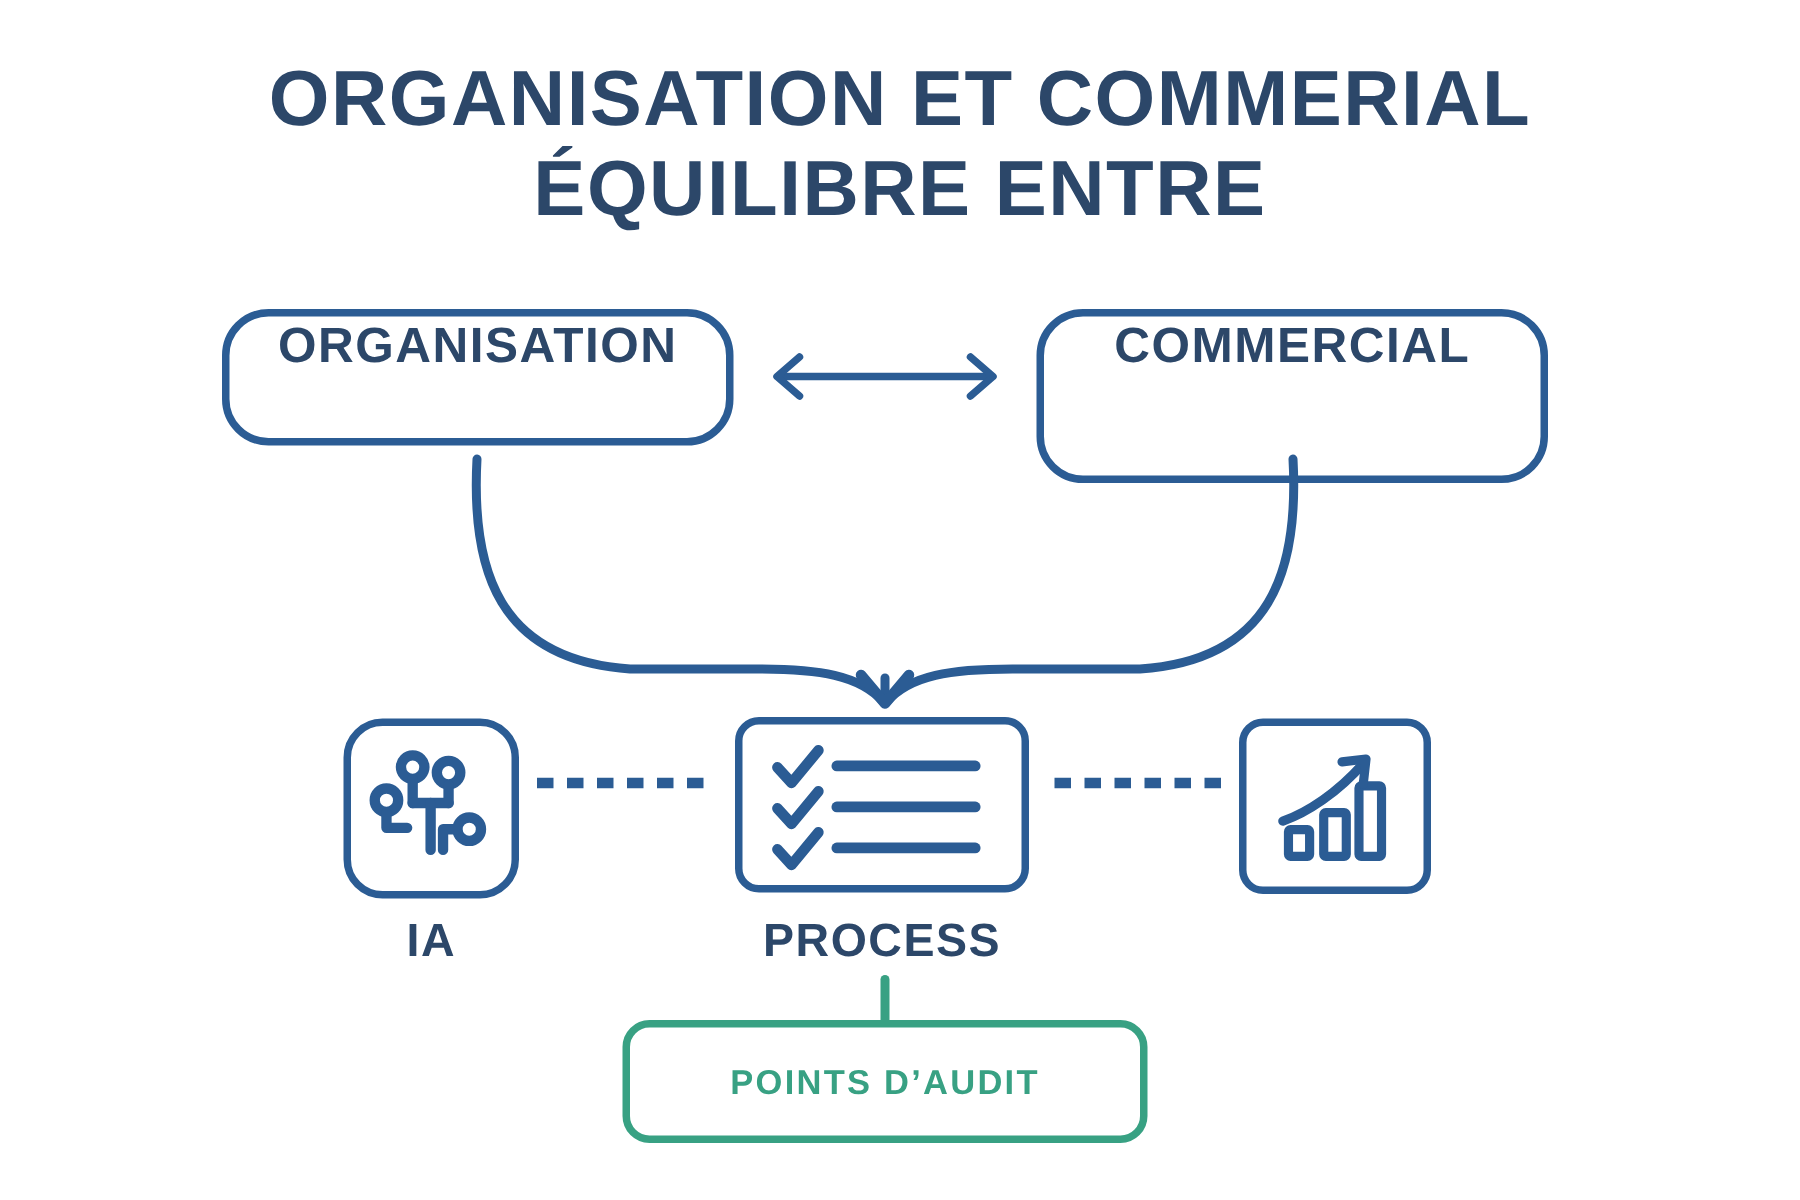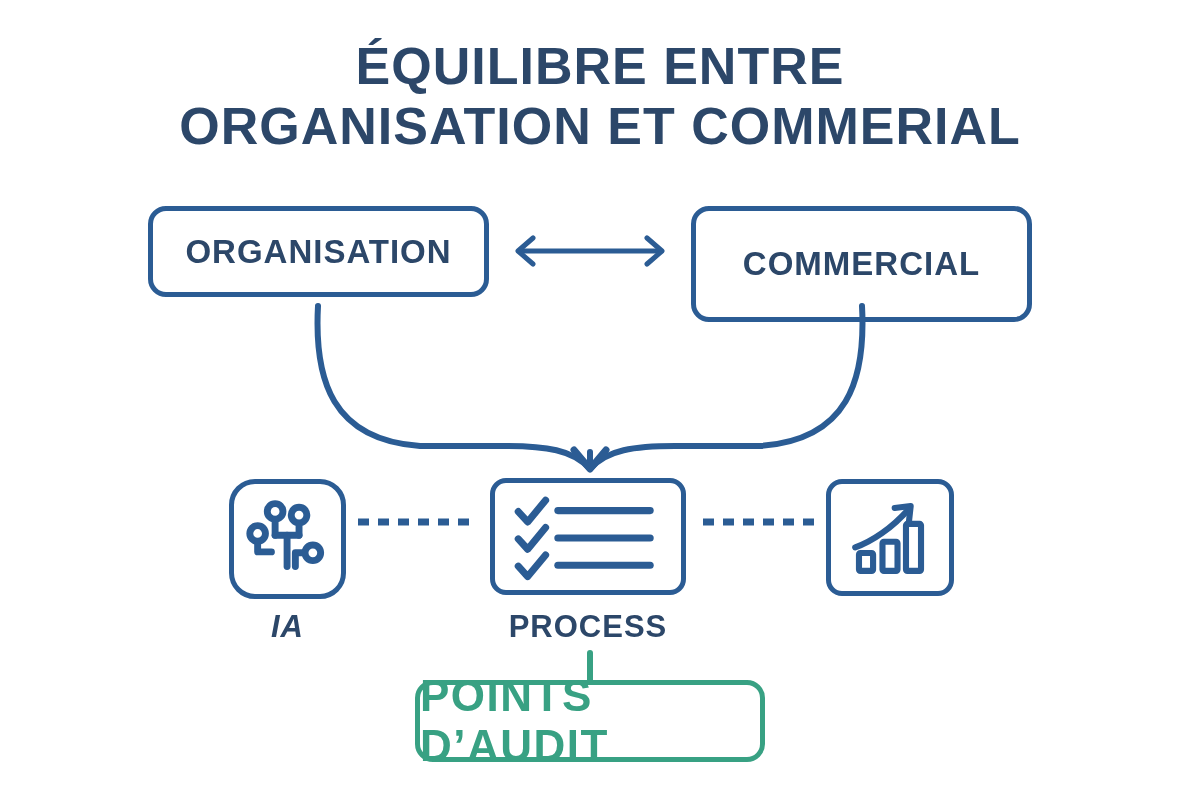--- a/index.html
+++ b/index.html
@@ -20,24 +20,23 @@
     text-align: center;
     color: #2C4769;
     font-weight: 800;
     font-size: 52px;
     line-height: 60px;
     letter-spacing: 1px;
   }
   .node-box {
     position: absolute;
     border: 5px solid #2B5C94;
-    border-radius: 18px;
+    border-radius: 31px;
     background: #ffffff;
     display: flex;
-    align-items: center;
     justify-content: center;
     color: #2C4769;
     font-weight: 800;
     font-size: 33px;
     letter-spacing: 1px;
   }
   #org-box { left: 148px; top: 206px; width: 341px; height: 91px; }
   #com-box { left: 691px; top: 206px; width: 341px; height: 116px; }
   .icon-box {
     position: absolute;
@@ -53,47 +52,47 @@
   #val-box { left: 826px; top: 479px; width: 128px; height: 117px; border-radius: 16px; }
   .pillar-label {
     position: absolute;
     top: 609px;
     text-align: center;
     color: #2C4769;
     font-weight: 800;
     font-size: 31px;
     letter-spacing: 1px;
   }
-  #ia-label { left: 229px; width: 117px; font-style: italic; }
+  #ia-label { left: 229px; width: 117px; }
   #process-label { left: 470px; width: 236px; }
   #val-label { left: 770px; width: 250px; }
   #audit-box {
     position: absolute;
     left: 415px; top: 680px; width: 350px; height: 82px;
     border: 5px solid #38A183;
     border-radius: 18px;
     background: #ffffff;
     display: flex;
     align-items: center;
     justify-content: center;
     color: #38A183;
     font-weight: 800;
-    font-size: 44px;
+    font-size: 23px;
     letter-spacing: 1.5px;
   }
   .abs-svg { position: absolute; }
 </style>
 </head>
 <body>
 
 <div class="canvas">
 
   <div class="title">
+    <div>ORGANISATION ET COMMERIAL</div>
     <div>ÉQUILIBRE ENTRE</div>
-    <div>ORGANISATION ET COMMERIAL</div>
   </div>
 
   <div class="node-box" id="org-box">
     <span>ORGANISATION</span>
   </div>
   <div class="node-box" id="com-box">
     <span>COMMERCIAL</span>
   </div>
 
   <svg class="abs-svg" style="left:507px; top:225px;" width="166" height="52" viewBox="0 0 166 52">

